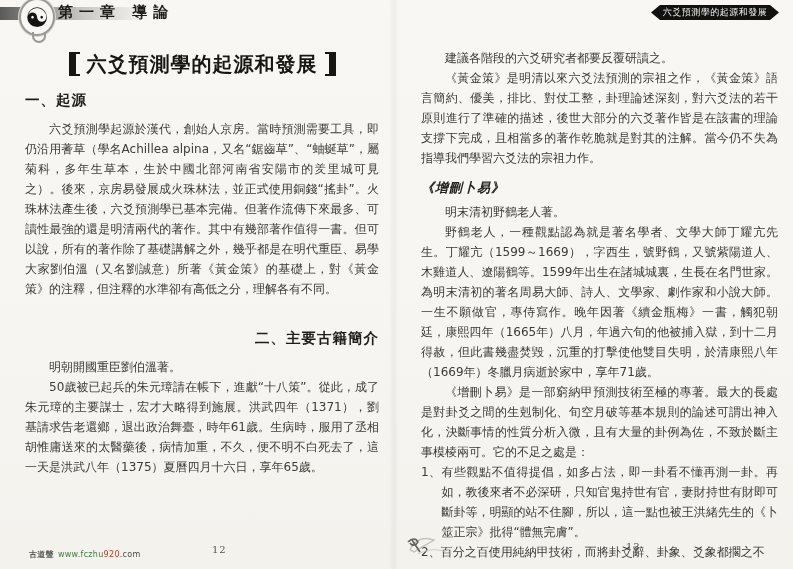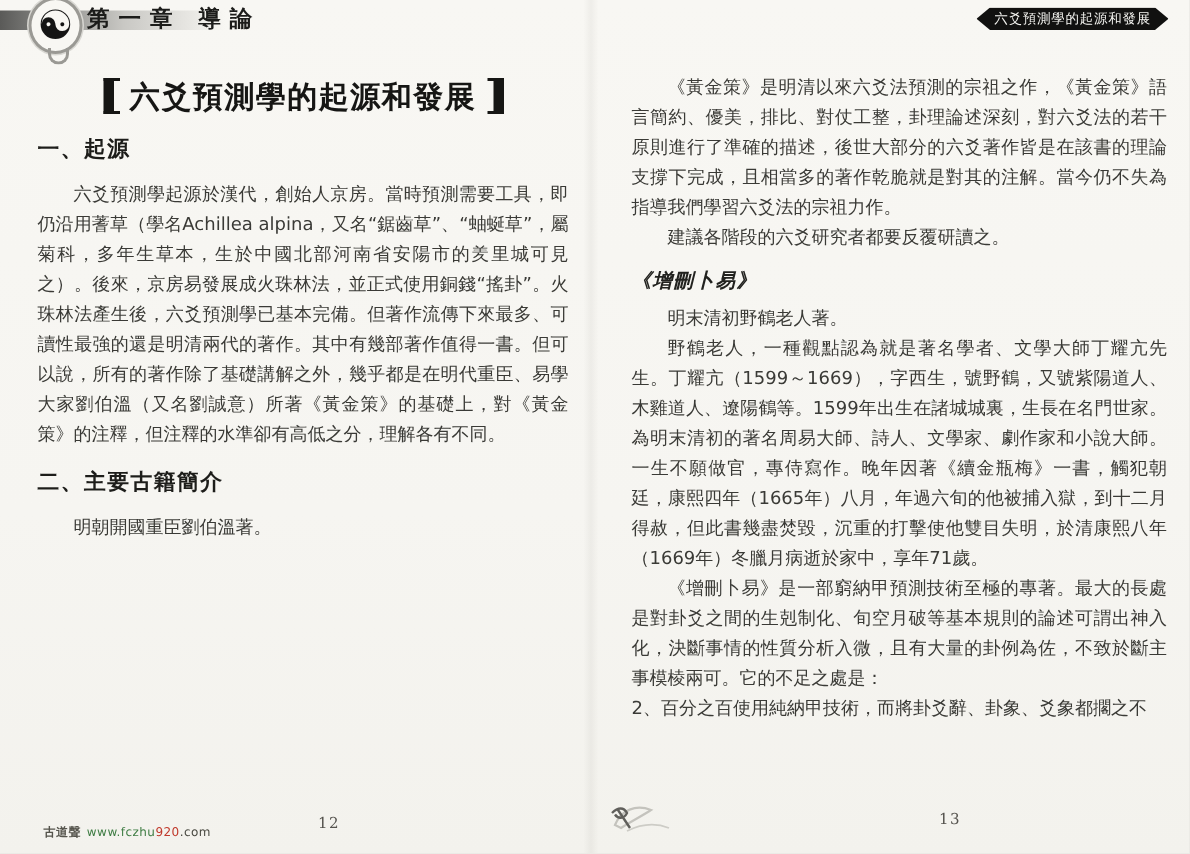--- a/index.html
+++ b/index.html
@@ -63,21 +63,21 @@
     font-size:20px;font-weight:900;letter-spacing:1px;color:#161614;
     margin:0 0 13px 0;line-height:24px;text-align:center;
   }
   .tbracket{display:inline-block;width:4px;height:20px;
     border-left:7px solid #161614;border-top:2px solid #161614;border-bottom:2px solid #161614;}
   .tbracket.right{border-left:none;border-right:7px solid #161614;}
   .sec-heading{
     font-size:14.5px;font-weight:bold;color:#1d1d1a;letter-spacing:1px;
     margin:0 0 8px 0;line-height:22px;text-align:left;
   }
-  .sec-heading.second{margin-top:12px;}
+  .sec-heading.second{margin-top:28px;text-align:right;}
   .book-heading{
     font-family:"DejaVu Serif","Liberation Serif",serif;
     font-style:italic;font-weight:bold;font-size:13px;color:#22221f;
     margin:10px 0 4px 0;line-height:20px;text-align:left;letter-spacing:1px;
   }
   .para{margin:0;text-indent:2em;}
   .list-item{margin:0;padding-left:1.7em;text-indent:-1.7em;}
   
   .page-num{position:absolute;font-size:10px;color:#55534e;letter-spacing:1px;
     font-family:"DejaVu Serif","Liberation Serif",serif;}
@@ -120,35 +120,37 @@
     <div class="sec-heading">一、起源</div>
 
     <p class="para">六爻預測學起源於漢代，創始人京房。當時預測需要工具，即仍沿用蓍草（學名Achillea alpina，又名“鋸齒草”、“蚰蜒草”，屬菊科，多年生草本，生於中國北部河南省安陽市的羑里城可見之）。後來，京房易發展成火珠林法，並正式使用銅錢“搖卦”。火珠林法產生後，六爻預測學已基本完備。但著作流傳下來最多、可讀性最強的還是明清兩代的著作。其中有幾部著作值得一書。但可以說，所有的著作除了基礎講解之外，幾乎都是在明代重臣、易學大家劉伯溫（又名劉誠意）所著《黃金策》的基礎上，對《黃金策》的注釋，但注釋的水準卻有高低之分，理解各有不同。</p>
 
     <div class="sec-heading second">二、主要古籍簡介</div>
 
 
     <p class="para">明朝開國重臣劉伯溫著。</p>
 
 
+    <p class="para">50歲被已起兵的朱元璋請在帳下，進獻“十八策”。從此，成了朱元璋的主要謀士，宏才大略得到施展。洪武四年（1371），劉基請求告老還鄉，退出政治舞臺，時年61歲。生病時，服用了丞相胡惟庸送來的太醫藥後，病情加重，不久，便不明不白死去了，這一天是洪武八年（1375）夏曆四月十六日，享年65歲。</p>
   </div>
 
   <div class="page-col" id="right-col">
+    <p class="para">建議各階段的六爻研究者都要反覆研讀之。</p>
+
     <p class="para">《黃金策》是明清以來六爻法預測的宗祖之作，《黃金策》語言簡約、優美，排比、對仗工整，卦理論述深刻，對六爻法的若干原則進行了準確的描述，後世大部分的六爻著作皆是在該書的理論支撐下完成，且相當多的著作乾脆就是對其的注解。當今仍不失為指導我們學習六爻法的宗祖力作。</p>
-
-    <p class="para">建議各階段的六爻研究者都要反覆研讀之。</p>
 
     <div class="book-heading">《增刪卜易》</div>
 
     <p class="para">明末清初野鶴老人著。</p>
 
     <p class="para">野鶴老人，一種觀點認為就是著名學者、文學大師丁耀亢先生。丁耀亢（1599～1669），字西生，號野鶴，又號紫陽道人、木雞道人、遼陽鶴等。1599年出生在諸城城裏，生長在名門世家。為明末清初的著名周易大師、詩人、文學家、劇作家和小說大師。一生不願做官，專侍寫作。晚年因著《續金瓶梅》一書，觸犯朝廷，康熙四年（1665年）八月，年過六旬的他被捕入獄，到十二月得赦，但此書幾盡焚毀，沉重的打擊使他雙目失明，於清康熙八年（1669年）冬臘月病逝於家中，享年71歲。</p>
 
     <p class="para">《增刪卜易》是一部窮納甲預測技術至極的專著。最大的長處是對卦爻之間的生剋制化、旬空月破等基本規則的論述可謂出神入化，決斷事情的性質分析入微，且有大量的卦例為佐，不致於斷主事模棱兩可。它的不足之處是：</p>
 
+    <p class="list-item">1、有些觀點不值得提倡，如多占法，即一卦看不懂再測一卦。再如，教後來者不必深研，只知官鬼持世有官，妻財持世有財即可斷卦等，明顯的站不住腳，所以，這一點也被王洪緒先生的《卜筮正宗》批得“體無完膚”。</p>
 
     <p class="list-item">2、百分之百使用純納甲技術，而將卦爻辭、卦象、爻象都擱之不</p>
   </div>
 
   <div class="page-num" id="page-num-left">12</div>
   <div class="page-num" id="page-num-right">13</div>
 
   <div class="site-footer">
     <span class="brand">古道聲</span><span class="url-main">www.fczhu</span><span class="url-num">920</span><span class="url-tld">.com</span>
   </div>

